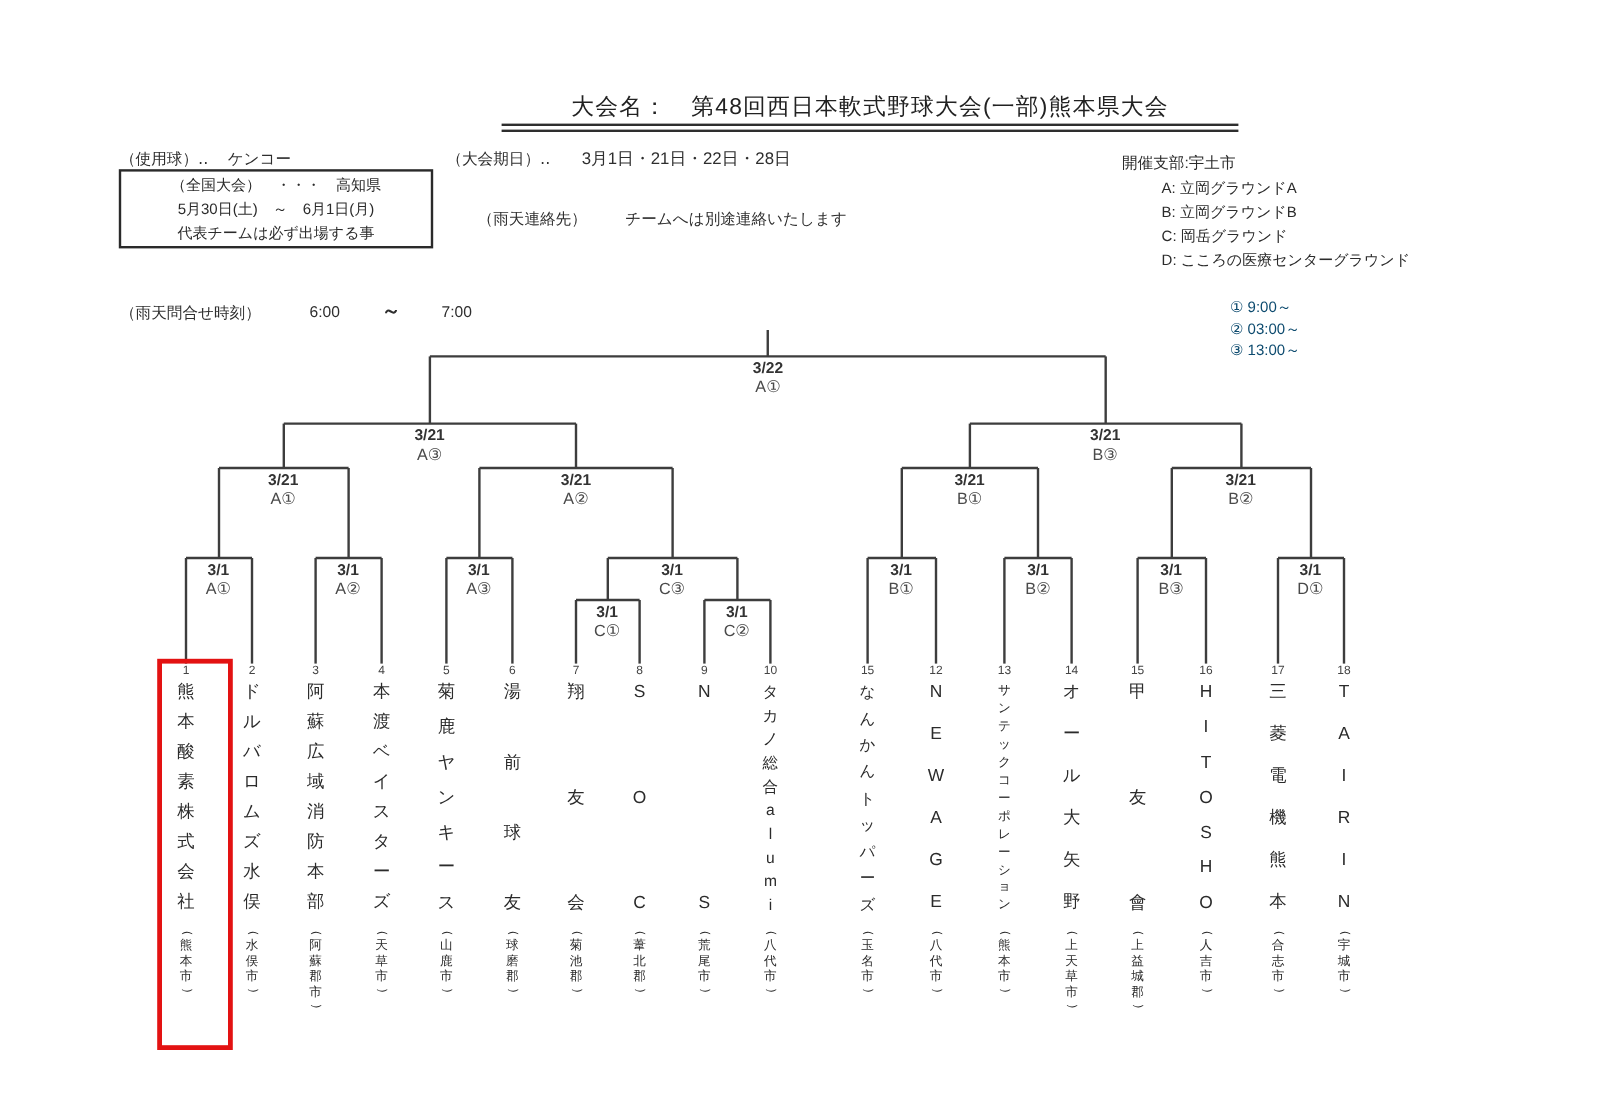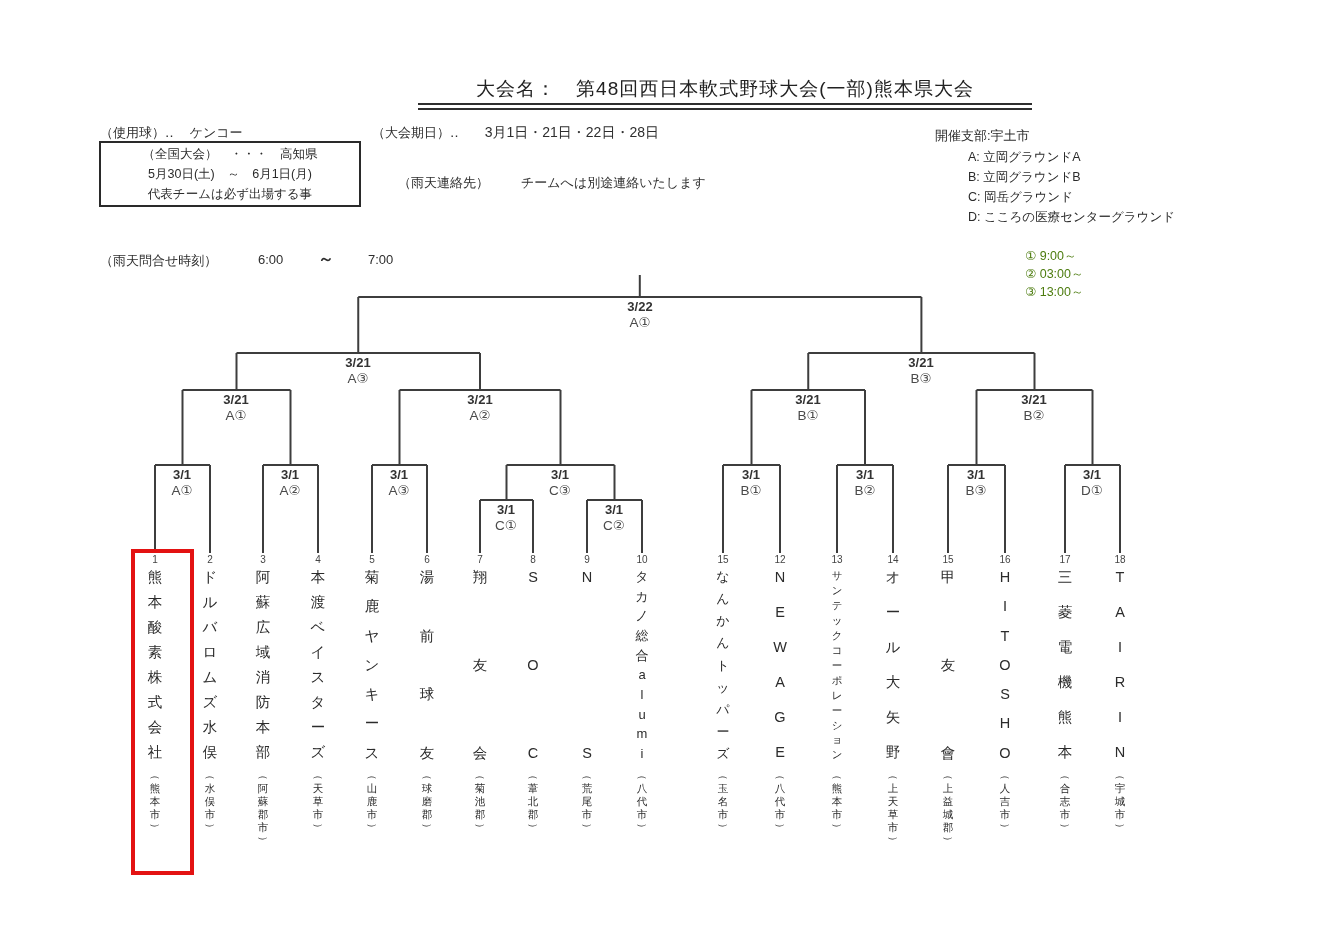--- a/index.html
+++ b/index.html
@@ -18,21 +18,21 @@
   .rain-time-row{top:224px;left:100px;width:330px;margin-top:28px;}
   .rain-time-row .t1{position:absolute;left:158px;}
   .rain-time-row .tl{position:absolute;left:218px;font-size:16px;font-weight:bold;top:-3px;}
   .rain-time-row .t2{position:absolute;left:268px;}
   .dates-row{top:124px;left:372px;}
   .dates-row .val{margin-left:26px;font-size:14px;}
   .contact-row{top:174px;left:398px;}
   .contact-row .val{margin-left:32px;}
   .host{top:127px;left:935px;font-size:13px;}
   .grounds{top:147px;left:928px;font-size:12.5px;line-height:20px;white-space:nowrap;margin-left:40px;}
-  .schedule{top:247px;left:1025px;font-size:12.5px;line-height:18px;white-space:nowrap;color:#4d7c0f;}
+  .schedule{top:247px;left:1025px;font-size:12.5px;line-height:18px;white-space:nowrap;color:#0c4a6e;}
   
   .mlabel{position:absolute;width:70px;text-align:center;}
   .mlabel .d{font-size:13px;font-weight:bold;line-height:15px;color:#333;}
   .mlabel .c{font-size:13.5px;line-height:17px;color:#4a4a4a;}
   
   .team{position:absolute;top:554px;width:52px;display:flex;flex-direction:column;align-items:center;}
   .tnum{font-size:10px;line-height:12px;color:#444;text-align:center;}
   .tname{height:190px;margin-top:4px;display:flex;flex-direction:column;justify-content:space-between;align-items:center;}
   .tname .vchar{display:block;font-size:14.5px;line-height:1;}
   .team.mid .tname .vchar{font-size:13px;}

